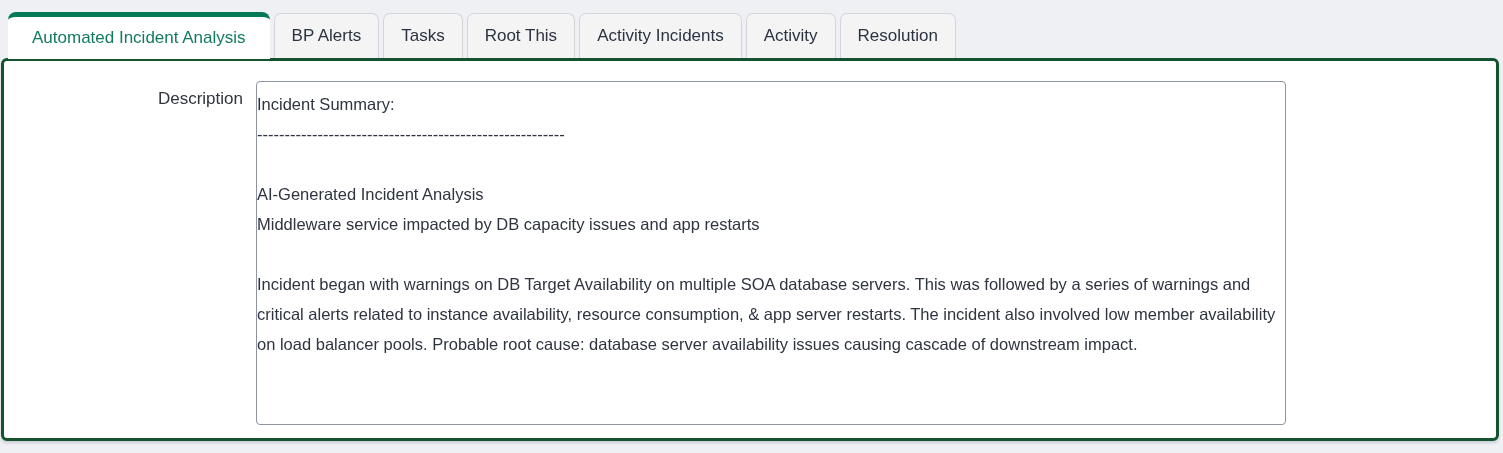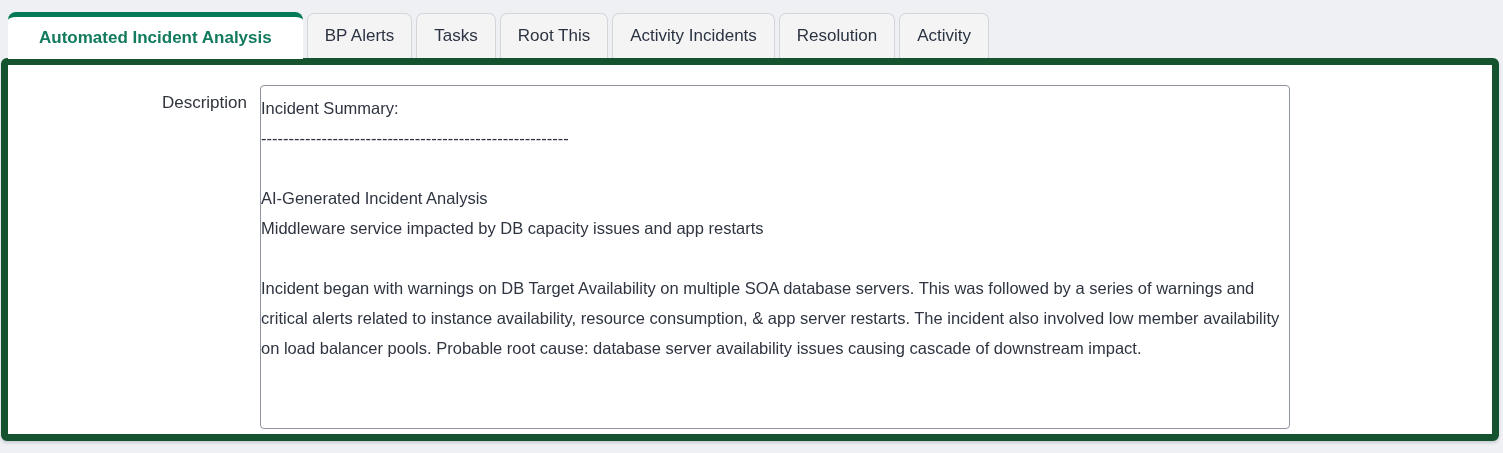--- a/index.html
+++ b/index.html
@@ -35,34 +35,33 @@
     white-space: nowrap;
     cursor: pointer;
   }
   .tab.active {
     background: #ffffff;
     border: none;
     border-top: 5px solid #067a56;
     border-radius: 8px 8px 0 0;
     height: 47px;
     margin-bottom: -1px;
-    padding: 0 31px;
+    padding: 0 24px;
     color: #127a5e;
     position: relative;
     z-index: 3;
-    font-weight: bold;
   }
 
   
   .panel {
     position: relative;
     margin: 0 4px 0 1px;
     height: 383px;
     background: #ffffff;
-    border: 7px solid #14532d;
+    border: 3px solid #14532d;
     border-radius: 6px;
     box-shadow: 0 2px 3px rgba(40, 50, 70, 0.18);
     z-index: 1;
   }
   .field-row {
     display: flex;
     align-items: flex-start;
     padding-top: 20px;
   }
   .desc-label {
@@ -105,24 +104,24 @@
     <div class="tab">
       <span>Tasks</span>
     </div>
     <div class="tab">
       <span>Root This</span>
     </div>
     <div class="tab">
       <span>Activity Incidents</span>
     </div>
     <div class="tab">
-      <span>Resolution</span>
+      <span>Activity</span>
     </div>
     <div class="tab">
-      <span>Activity</span>
+      <span>Resolution</span>
     </div>
   </div>
 
   <div class="panel">
     <div class="field-row">
       <div class="desc-label">Description</div>
       <div class="textarea">Incident Summary:
 --------------------------------------------------------
 
 AI-Generated Incident Analysis

